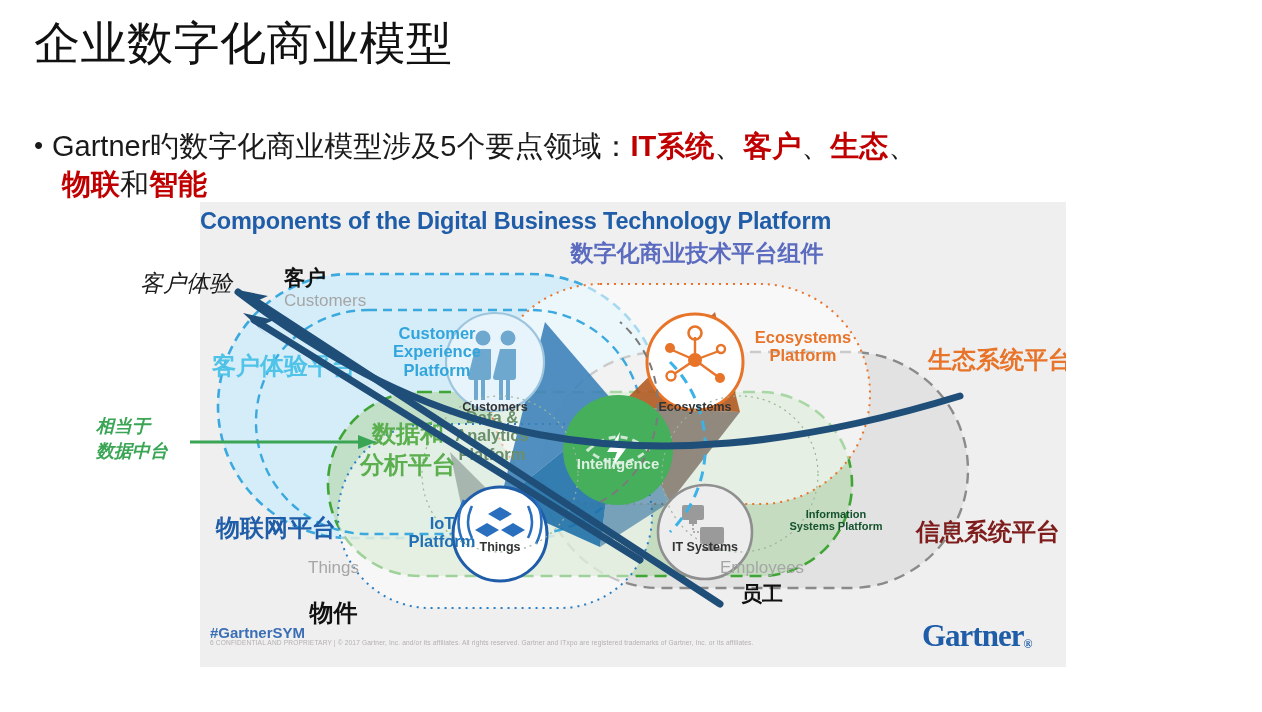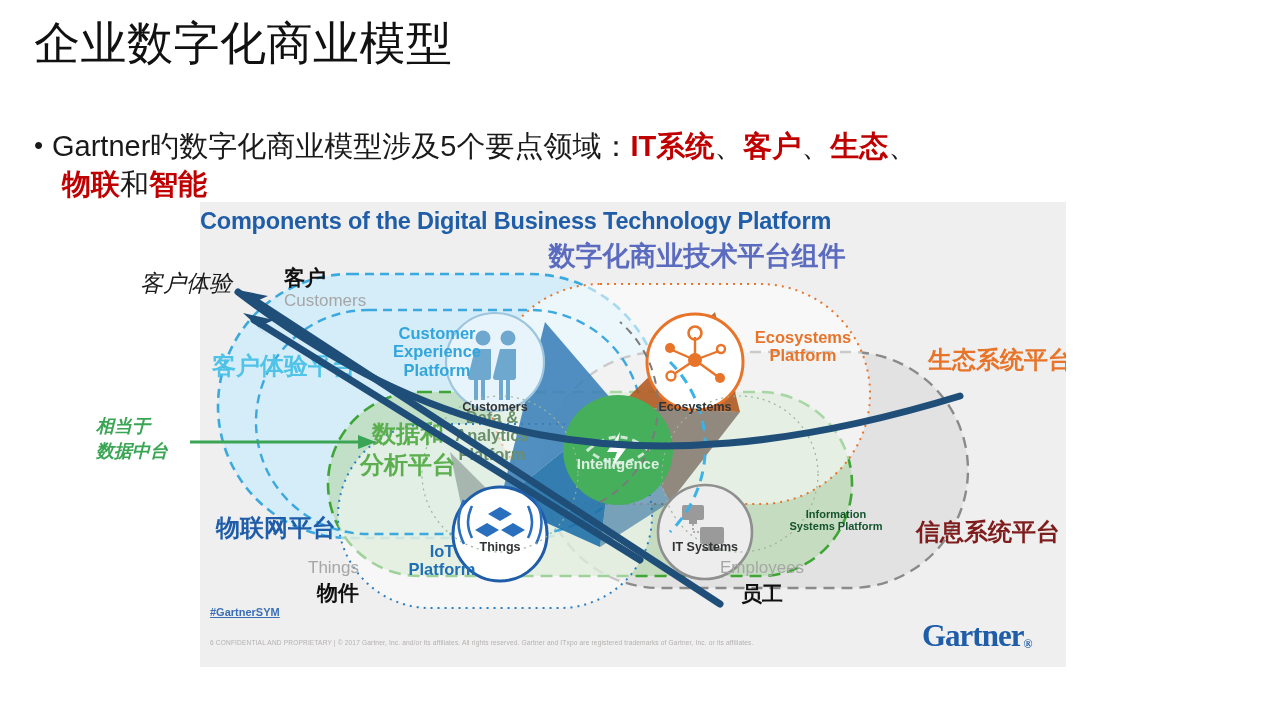--- a/index.html
+++ b/index.html
@@ -48,59 +48,59 @@
   .diagram-svg{position:absolute;left:0;top:0;width:866px;height:465px;}
 
   
   .dg-title-en{
     position:absolute;left:0;top:6px;width:866px;text-align:left;
     font-size:23.5px;font-weight:bold;color:#1F5DA8;letter-spacing:-.2px;
     white-space:nowrap;
   }
   .dg-title-cn{
     position:absolute;left:0;top:36px;width:994px;text-align:center;
-    font-size:27px;font-weight:bold;color:#5B6BBF;
+    font-size:23px;font-weight:bold;color:#5B6BBF;
   }
 
   
   .corner{position:absolute;white-space:nowrap;}
   .corner .cn{font-size:21px;font-weight:bold;color:#111;display:block;}
   .corner .en{font-size:17px;color:#A6A6A6;display:block;margin-top:-1px;}
 
   .lbl-customers{left:84px;top:62px;}
   .lbl-partners{left:503px;top:62px;}
   .lbl-things{left:108px;top:357px;text-align:center;}
   .lbl-things .en{font-size:17px;color:#A6A6A6;}
-  .lbl-things .cn{font-size:21px;margin-top:1px;text-align:right;}
+  .lbl-things .cn{font-size:24px;margin-top:19px;}
   .lbl-employees{left:520px;top:357px;text-align:center;}
   .lbl-employees .en{font-size:17px;color:#A6A6A6;}
   .lbl-employees .cn{font-size:21px;margin-top:2px;}
 
   
   .plat{position:absolute;text-align:center;font-weight:bold;line-height:1.12;white-space:pre-line;}
   .plat-cx{left:183px;top:122px;width:108px;font-size:16.5px;color:#31A5DC;}
   .plat-da{left:240px;top:206px;width:104px;font-size:16.5px;color:#6B8F6B;}
   .plat-eco{left:548px;top:126px;width:110px;font-size:16.5px;color:#E8742A;}
-  .plat-iot{left:196px;top:312px;width:92px;font-size:16.5px;color:#1F6FB5;margin-top:28px;}
+  .plat-iot{left:196px;top:312px;width:92px;font-size:16.5px;color:#1F6FB5;}
   .plat-is{left:558px;top:306px;width:156px;font-size:11px;color:#14532d;}
 
   
   .node-cap{position:absolute;text-align:center;font-size:12.5px;color:#333;font-weight:bold;white-space:nowrap;}
 
   
   .anno{position:absolute;white-space:nowrap;font-weight:bold;}
   .anno-cx{left:12px;top:148px;font-size:24px;color:#4FC3E8;}
   .anno-da{left:160px;top:208px;font-size:24px;color:#5BAF4E;line-height:31px;text-align:center;margin-top:8px;}
   .anno-iot{left:16px;top:310px;font-size:24px;color:#1F5DA8;}
   .anno-eco{left:728px;top:142px;font-size:24px;color:#E8742A;}
   .anno-is{left:716px;top:314px;font-size:24px;color:#7f1d1d;}
 
   
   .dg-hash{
-    position:absolute;left:10px;top:404px;font-size:11px;font-weight:bold;color:#3B6FB5;text-decoration:underline;
+    position:absolute;left:10px;top:422px;font-size:15px;font-weight:bold;color:#3B6FB5;
   }
   .dg-copy{
     position:absolute;left:10px;top:437px;font-size:6.6px;color:#b5b0b0;white-space:nowrap;
     letter-spacing:.15px;
   }
   .gartner-logo{
     position:absolute;left:722px;top:416px;
     font-size:31px;font-weight:bold;color:#1F5DA8;letter-spacing:-1px;
     font-family:"Liberation Serif","DejaVu Serif",serif;
   }

